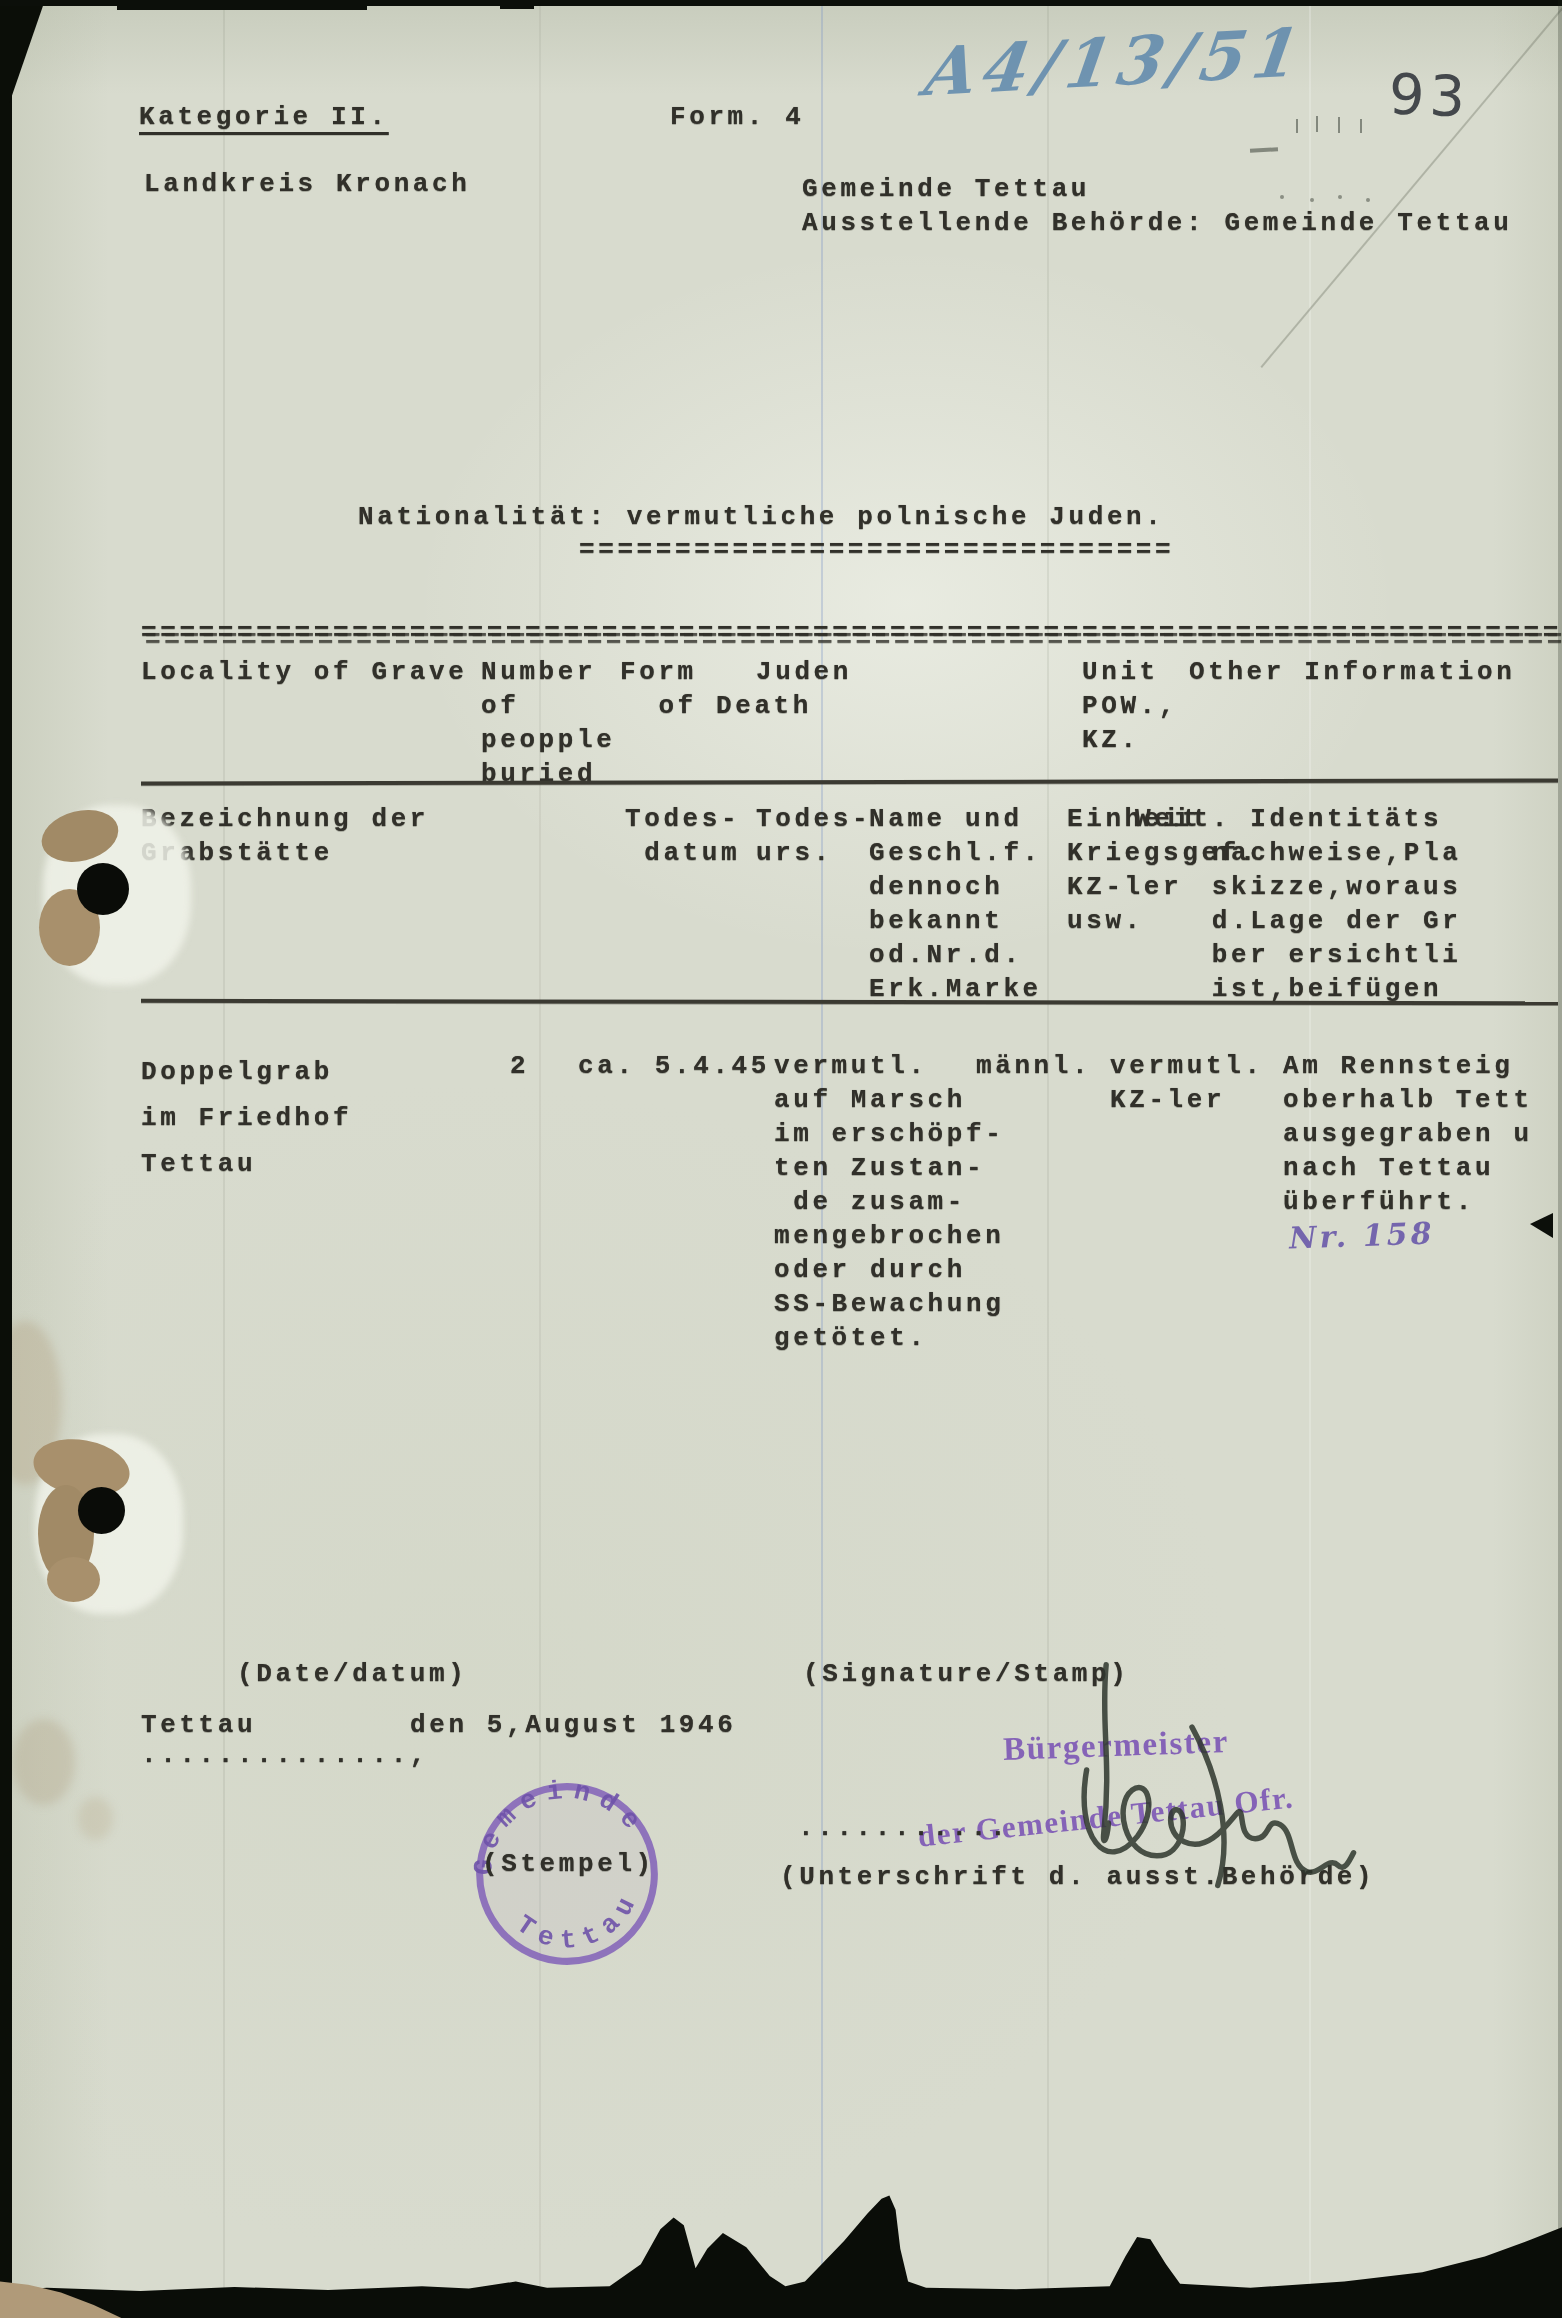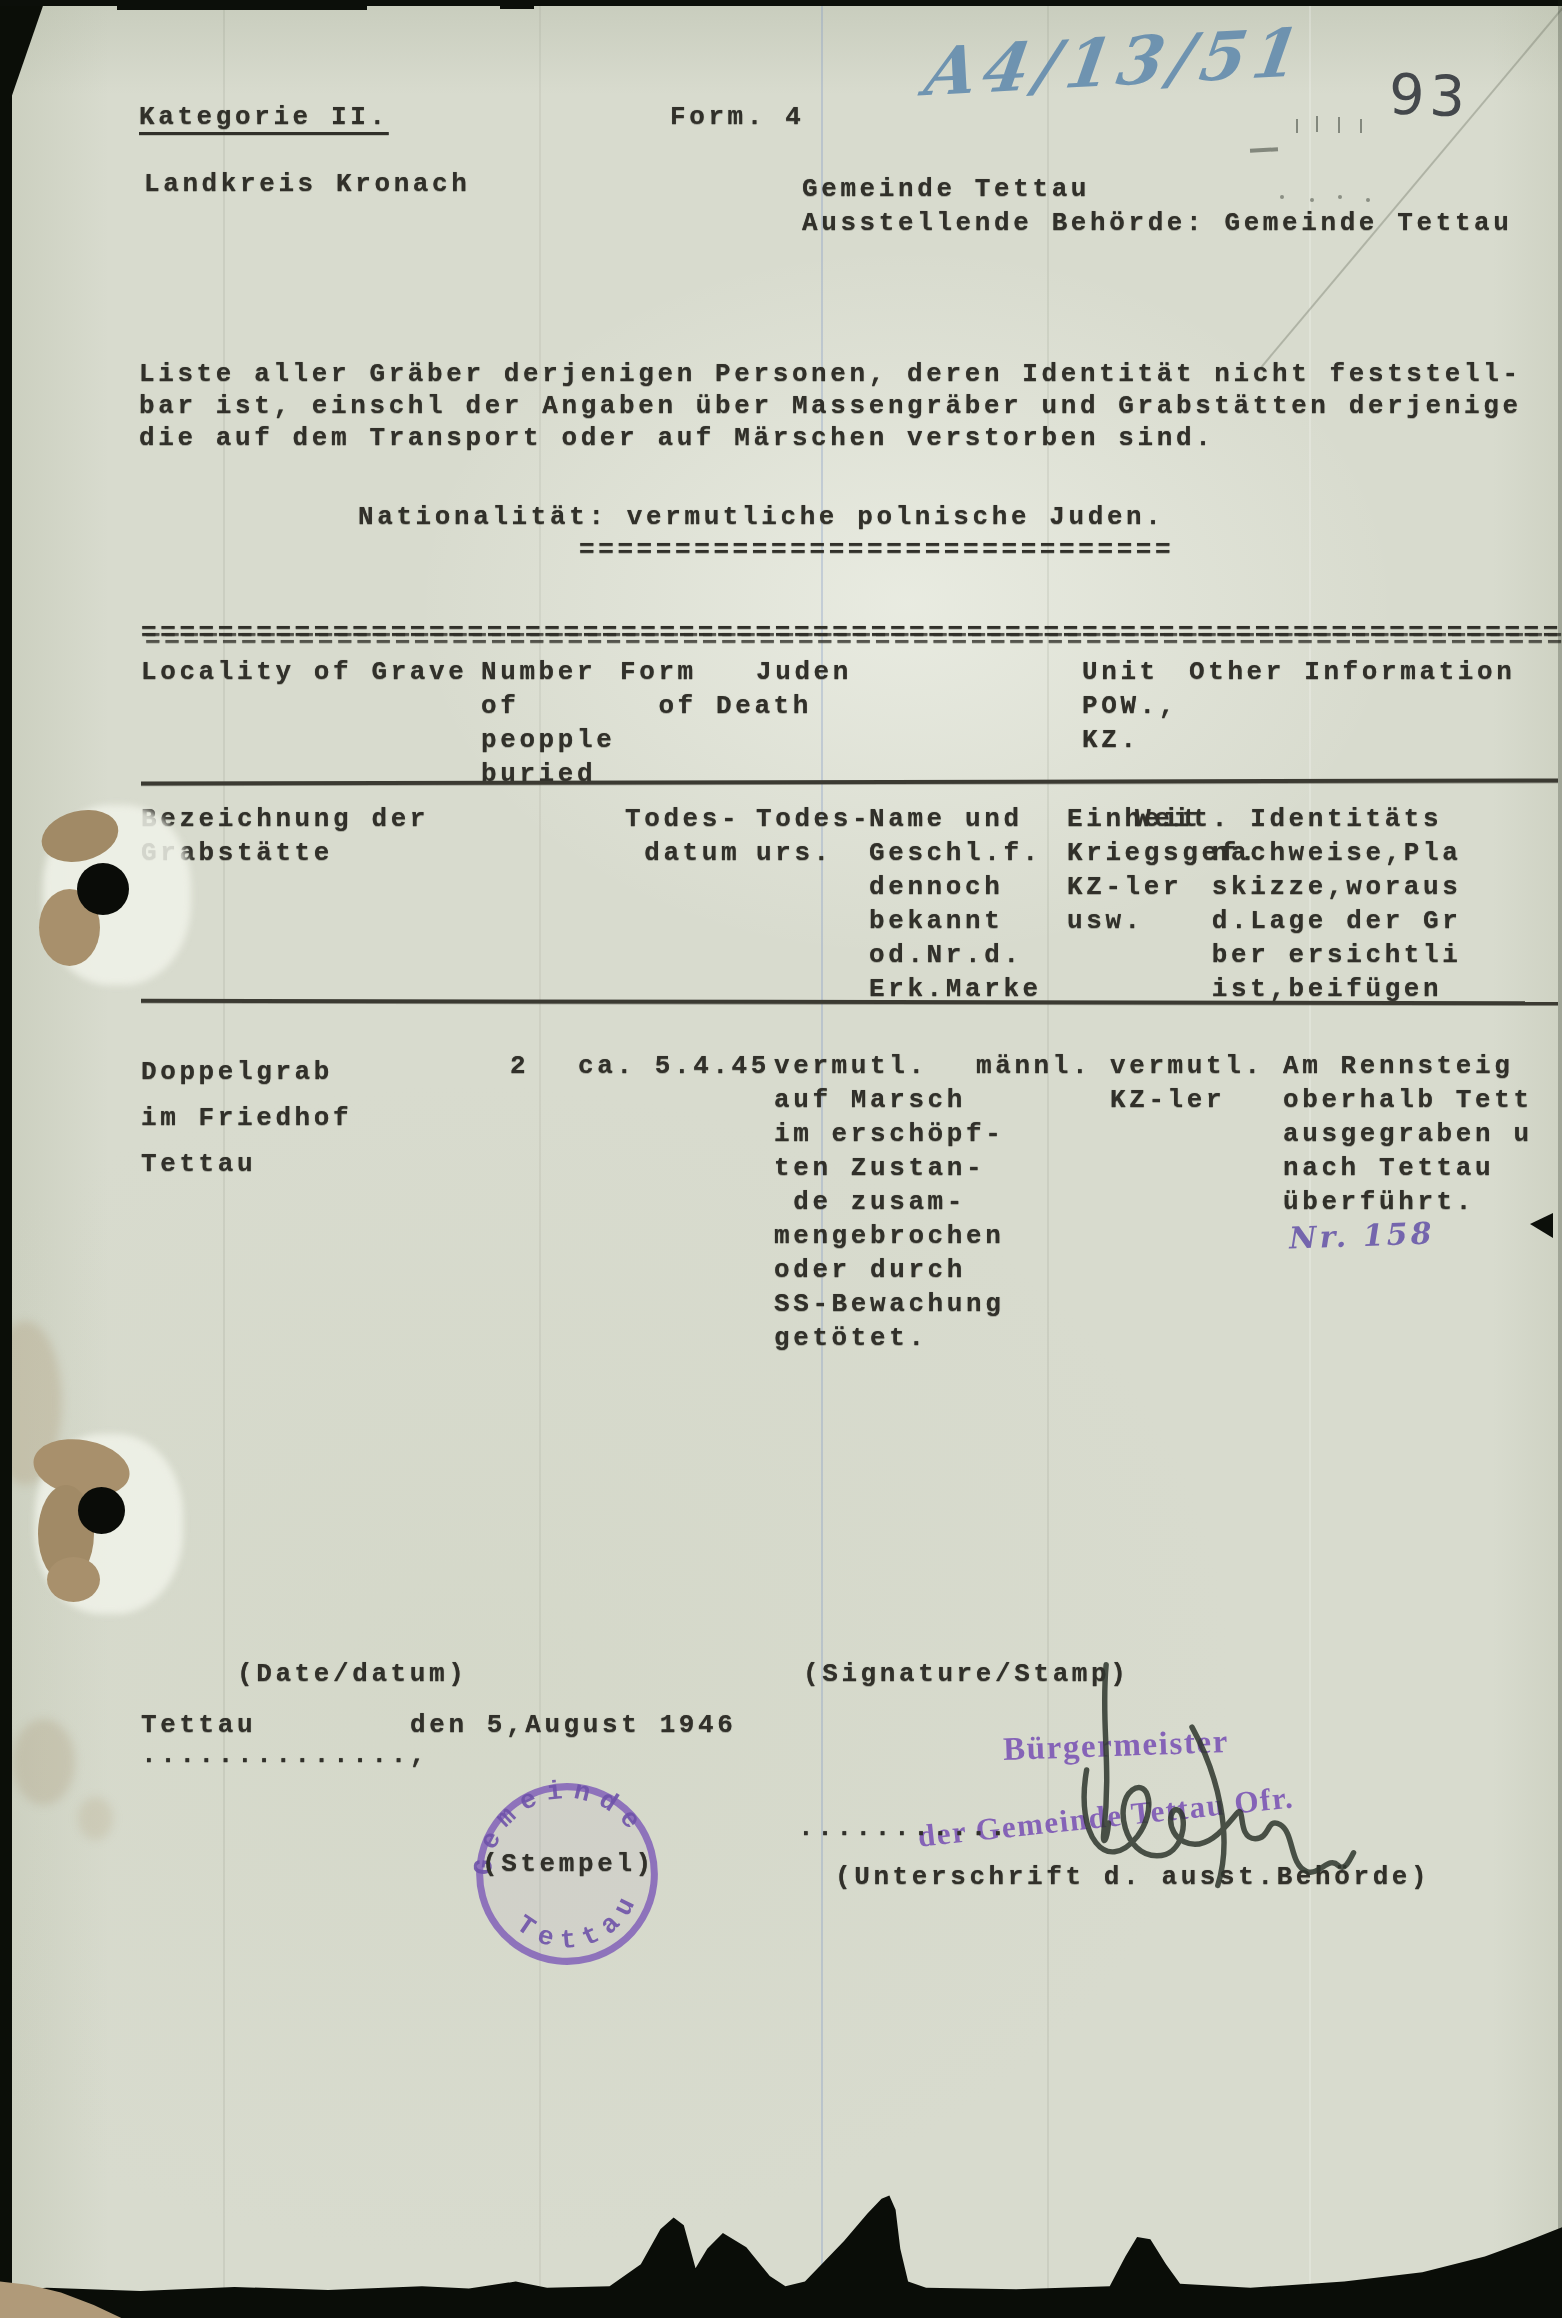--- a/index.html
+++ b/index.html
@@ -69,23 +69,20 @@
   <div class="pmark" style="left:1360px;top:119px;width:2.3px;height:14px"></div>
   <div class="pdot" style="left:1280px;top:195px"></div>
   <div class="pdot" style="left:1310px;top:198px"></div>
   <div class="pdot" style="left:1338px;top:195px"></div>
   <div class="pdot" style="left:1366px;top:198px"></div>
 
   <div class="tw" style="left:144px;top:167px">Landkreis Kronach</div>
   <div class="tw" style="left:802px;top:172px">Gemeinde Tettau</div>
   <div class="tw" style="left:802px;top:206px">Ausstellende Behörde: Gemeinde Tettau</div>
 
-  <div class="tw lh41" style="left:139px;top:358px">Liste aller Gräber derjenigen Personen, deren Identität nicht feststell-
-bar ist, einschl der Angaben über Massengräber und Grabstätten derjenige
-die auf dem Transport oder auf Märschen verstorben sind.</div>
   <div class="tw" style="left:358px;top:500px">Nationalität: vermutliche polnische Juden.</div>
   <div class="tw" style="left:579px;top:533px">===============================</div>
 
   <div class="tw" style="left:141px;top:616px">==========================================================================</div>
   <div class="tw" style="left:145px;top:623px;opacity:.8">==========================================================================</div>
 
   <div class="tw" style="left:141px;top:655px">Locality of Grave</div>
   <div class="tw" style="left:481px;top:655px">Number
 of
 peopple
@@ -153,21 +150,21 @@
 
   <div class="tw" style="left:237px;top:1657px">(Date/datum)</div>
   <div class="tw" style="left:803px;top:1657px">(Signature/Stamp)</div>
   <div class="tw" style="left:141px;top:1708px">Tettau</div>
   <div class="tw" style="left:410px;top:1708px">den 5,August 1946</div>
   <div class="tw" style="left:141px;top:1738px">..............,</div>
 
   <div class="stamp" style="left:1003px;top:1727px;transform:rotate(-2deg)">Bürgermeister</div>
   <div class="stamp" style="left:917px;top:1799px;font-size:31px;transform:rotate(-6deg)">der Gemeinde Tettau Ofr.</div>
   <div class="tw" style="left:798px;top:1811px">...........</div>
-  <div class="tw" style="left:835px;top:1860px">(Unterschrift d. ausst.Behörde)</div>
+  <div class="tw" style="left:780px;top:1860px">(Unterschrift d. ausst.Behörde)</div>
 
   <svg style="left:1032px;top:1637px" width="359" height="266" viewBox="0 0 460 340">
     <g fill="none" stroke="#2f372e" stroke-width="7" stroke-linecap="round" opacity="0.85">
       <path d="M95,35 C88,110 102,160 92,250 C90,268 96,262 98,238"></path>
       <path d="M70,170 C55,255 95,305 135,255 C160,222 150,180 128,196 C105,214 118,280 160,280 C195,280 200,230 188,222 C176,214 170,250 195,262 C225,276 250,240 262,226 C274,212 262,258 286,258 C306,258 300,230 318,240 C336,250 330,292 352,300 C368,306 380,280 392,292 C400,300 406,288 412,276"></path>
       <path d="M205,115 C238,175 258,255 238,318"></path>
     </g>
   </svg>
 
   <svg style="left:450px;top:1757px;transform:rotate(-15deg)" width="234" height="234" viewBox="0 0 300 300">

